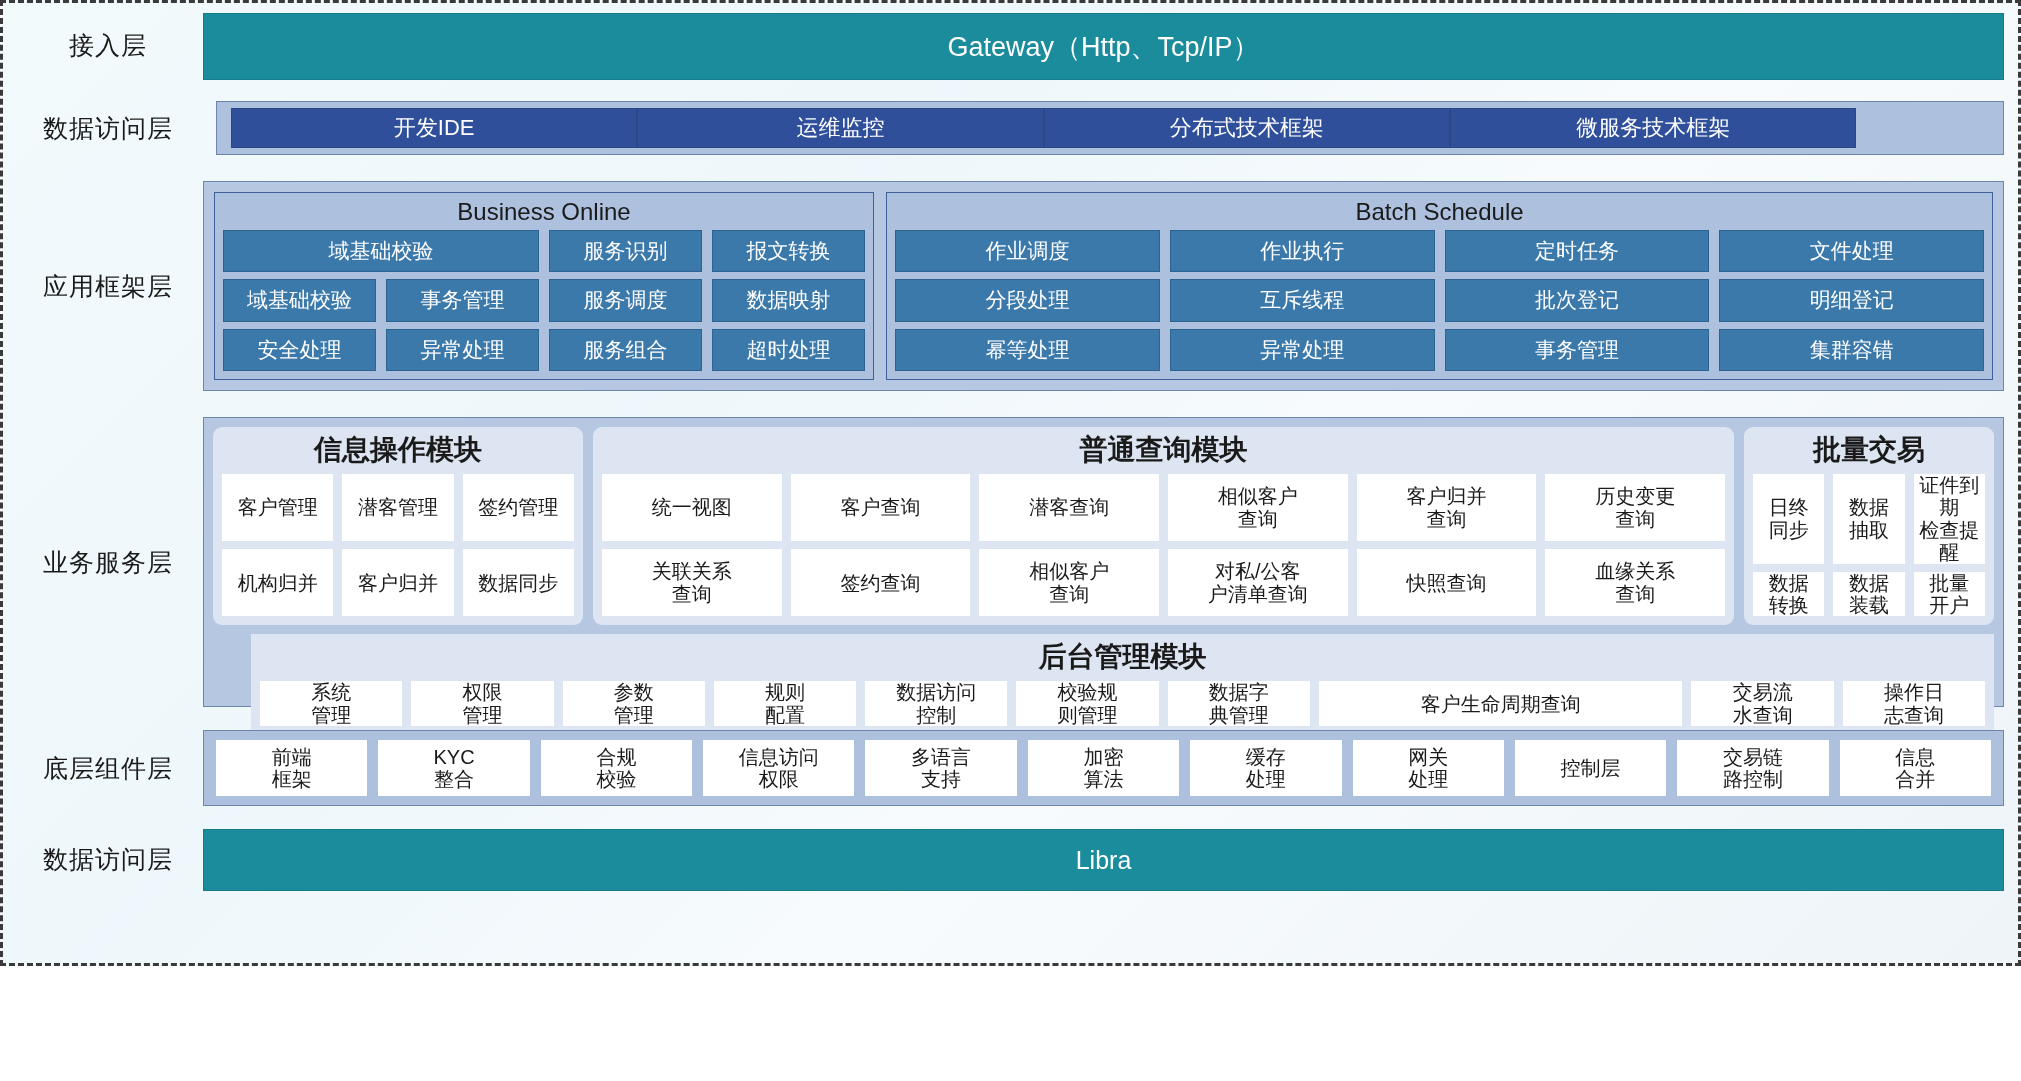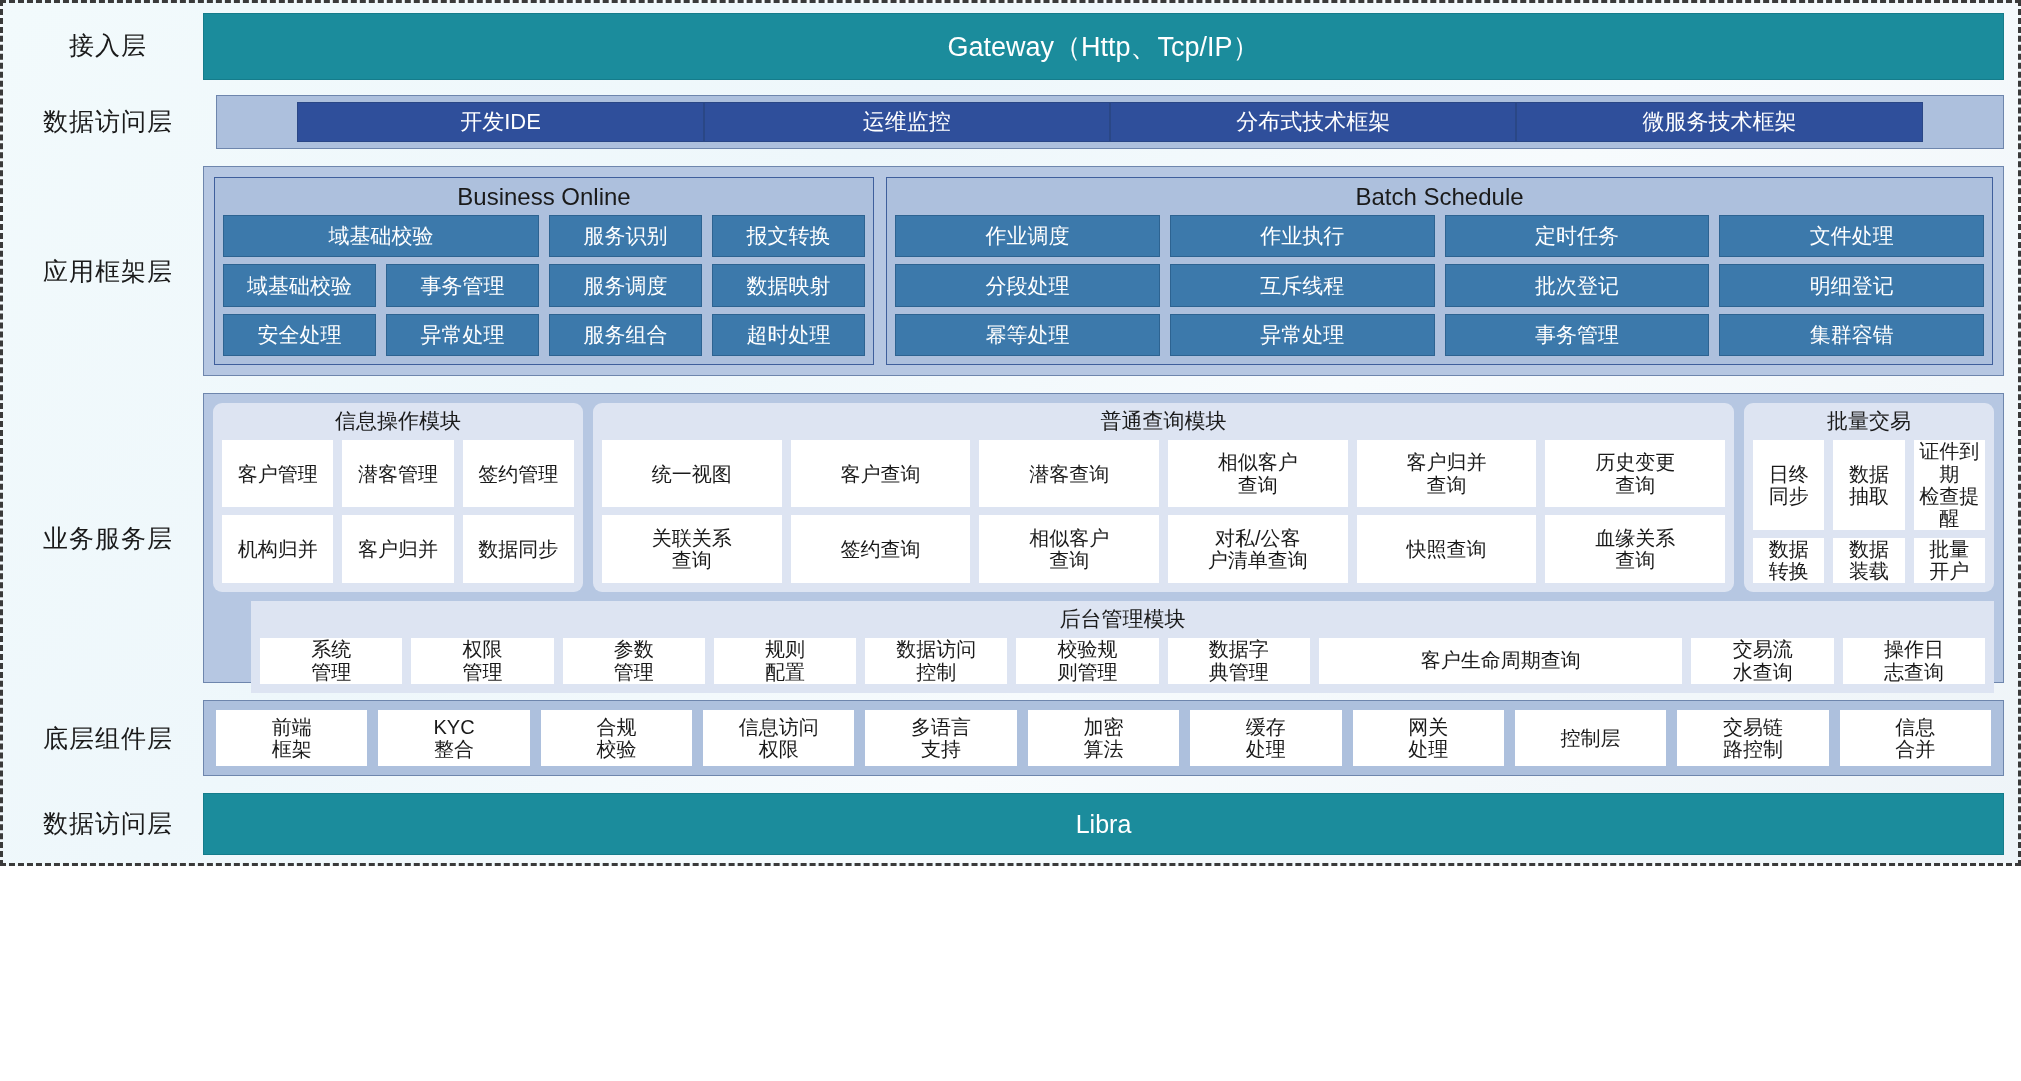--- a/index.html
+++ b/index.html
@@ -4,21 +4,21 @@
 <style>
   html,body{margin:0;padding:0;}
   body{
     width:2021px;height:1081px;
     background:#ffffff;
     font-family:"Liberation Sans","DejaVu Sans",sans-serif;
     overflow:hidden;
   }
   .canvas{
     position:relative;
-    width:2021px;height:866px;
+    width:2021px;height:966px;
     background:linear-gradient(135deg,#f2fafc 0%,#eef7fb 35%,#f7fbfd 60%,#eef4f8 100%);
     box-sizing:border-box;
     border:3px dashed #3a3a3a;
     padding:10px 14px 10px 10px;
     display:flex;flex-direction:column;gap:8px;
   }
   .row{display:flex;align-items:stretch;width:100%;}
   .rowlabel{
     width:190px;min-width:190px;
     display:flex;align-items:center;justify-content:center;
@@ -33,21 +33,21 @@
     display:flex;align-items:center;justify-content:center;
     color:#ffffff;
   }
   .gateway{height:65px;font-size:27px;}
   .libra{height:60px;font-size:25px;}
 
   
   .techband{
     flex:1;background:#adc0dd;
     border:1px solid #6e86ad;
-    display:flex;align-items:center;justify-content:center;
+    display:flex;align-items:center;justify-content:flex-start;
     height:54px;padding:0 14px;box-sizing:border-box;margin-left:13px;
   }
   .techbox{
     background:#2f4f9b;border:1px solid #2a4786;
     color:#fff;font-size:22px;
     height:38px;width:23%;
     display:flex;align-items:center;justify-content:center;
   }
 
   
@@ -83,21 +83,21 @@
     border:1px solid #6e86ad;
     display:flex;flex-direction:column;gap:9px;
     padding:9px;box-sizing:border-box;
   }
   .svcrowtop{display:flex;gap:10px;flex:1;}
   .subpanel{
     background:#dde4f2;border-radius:9px;
     padding:2px 9px 9px 9px;box-sizing:border-box;
     display:flex;flex-direction:column;
   }
-  .sub-title{text-align:center;font-size:21px;color:#1a1a1a;padding:2px 0 5px 0;}
+  .sub-title{text-align:center;font-size:28px;color:#1a1a1a;padding:2px 0 5px 0;font-weight:bold;}
   .wgrid{display:flex;flex-direction:column;gap:8px;flex:1;}
   .wrow{display:flex;gap:9px;flex:1;}
   .cellwhite{
     background:#ffffff;
     color:#1a1a1a;font-size:20px;line-height:1.12;
     display:flex;align-items:center;justify-content:center;
     text-align:center;flex:1;padding:0 2px;box-sizing:border-box;
   }
   .p-info{flex:0 0 370px;}
   .p-query{flex:1;}

